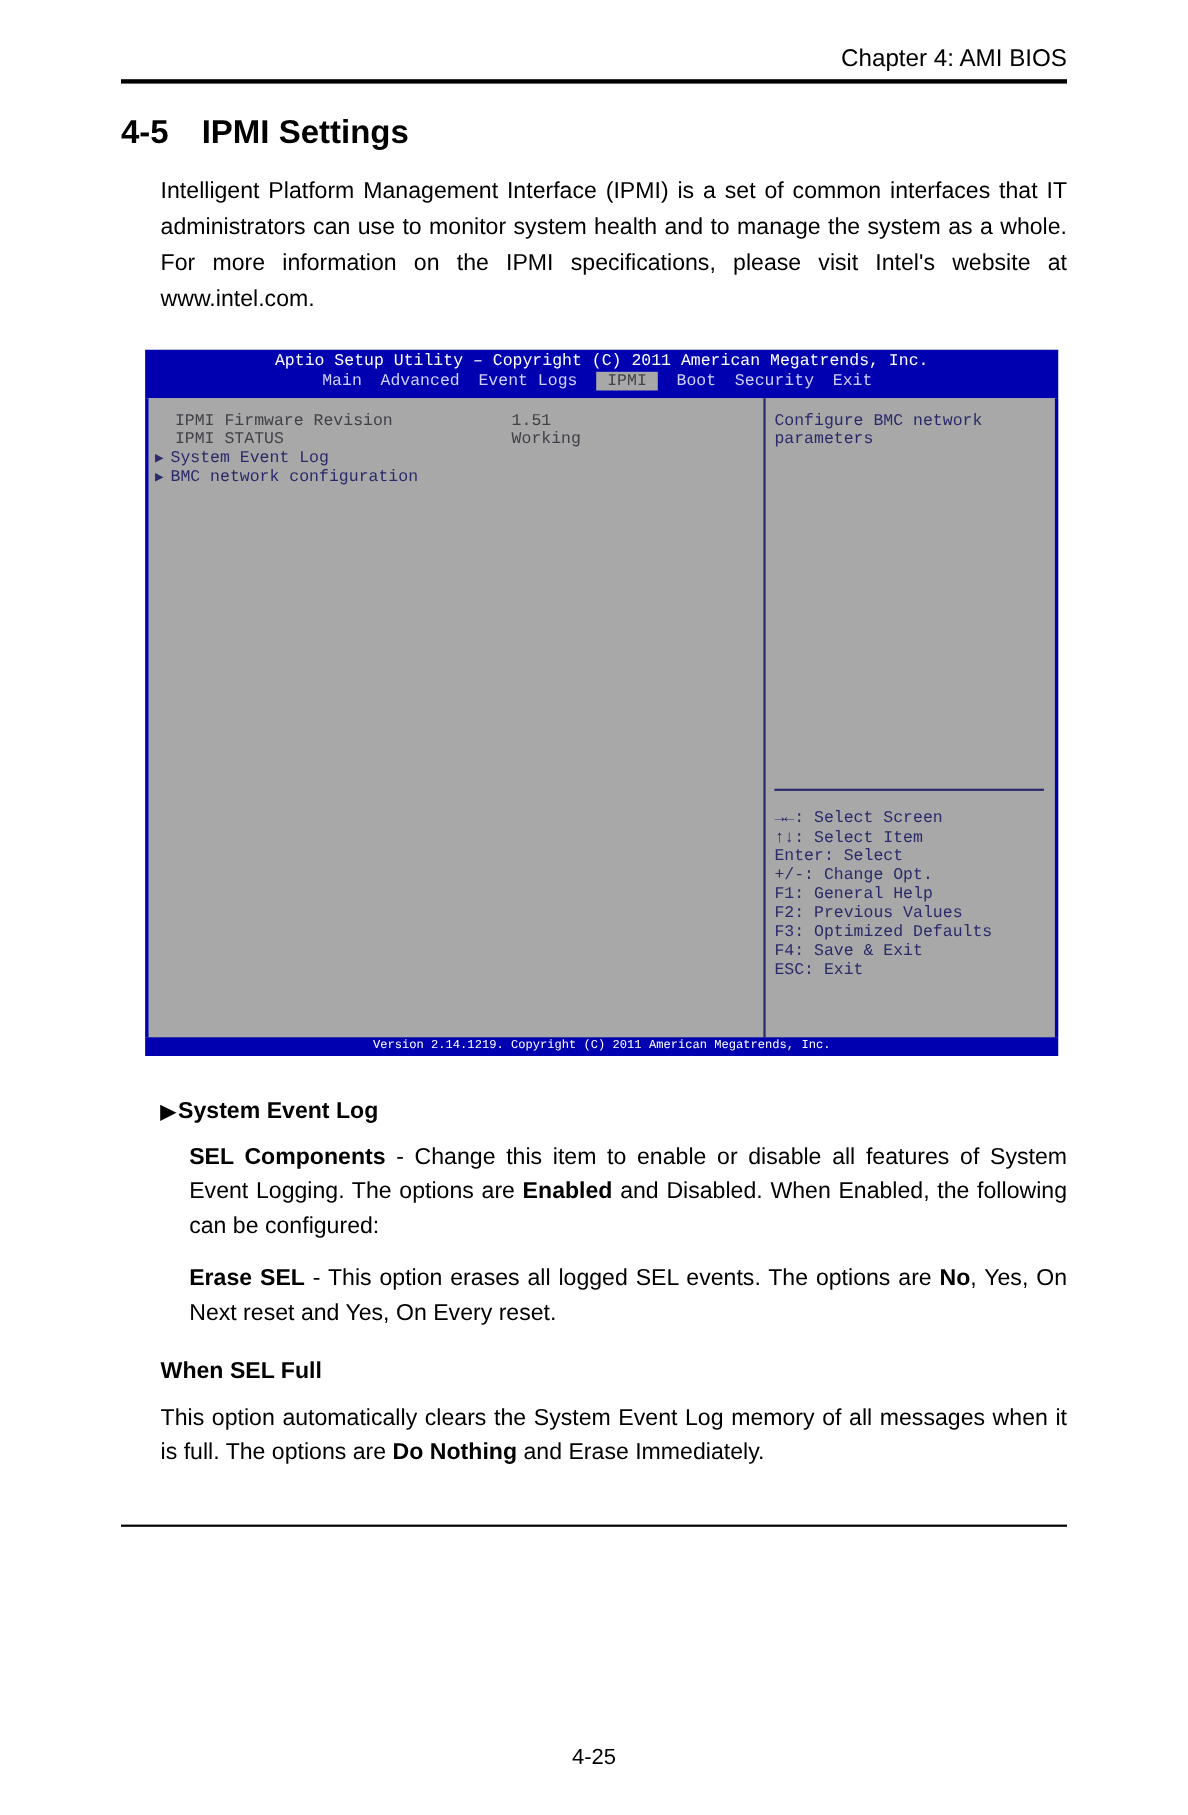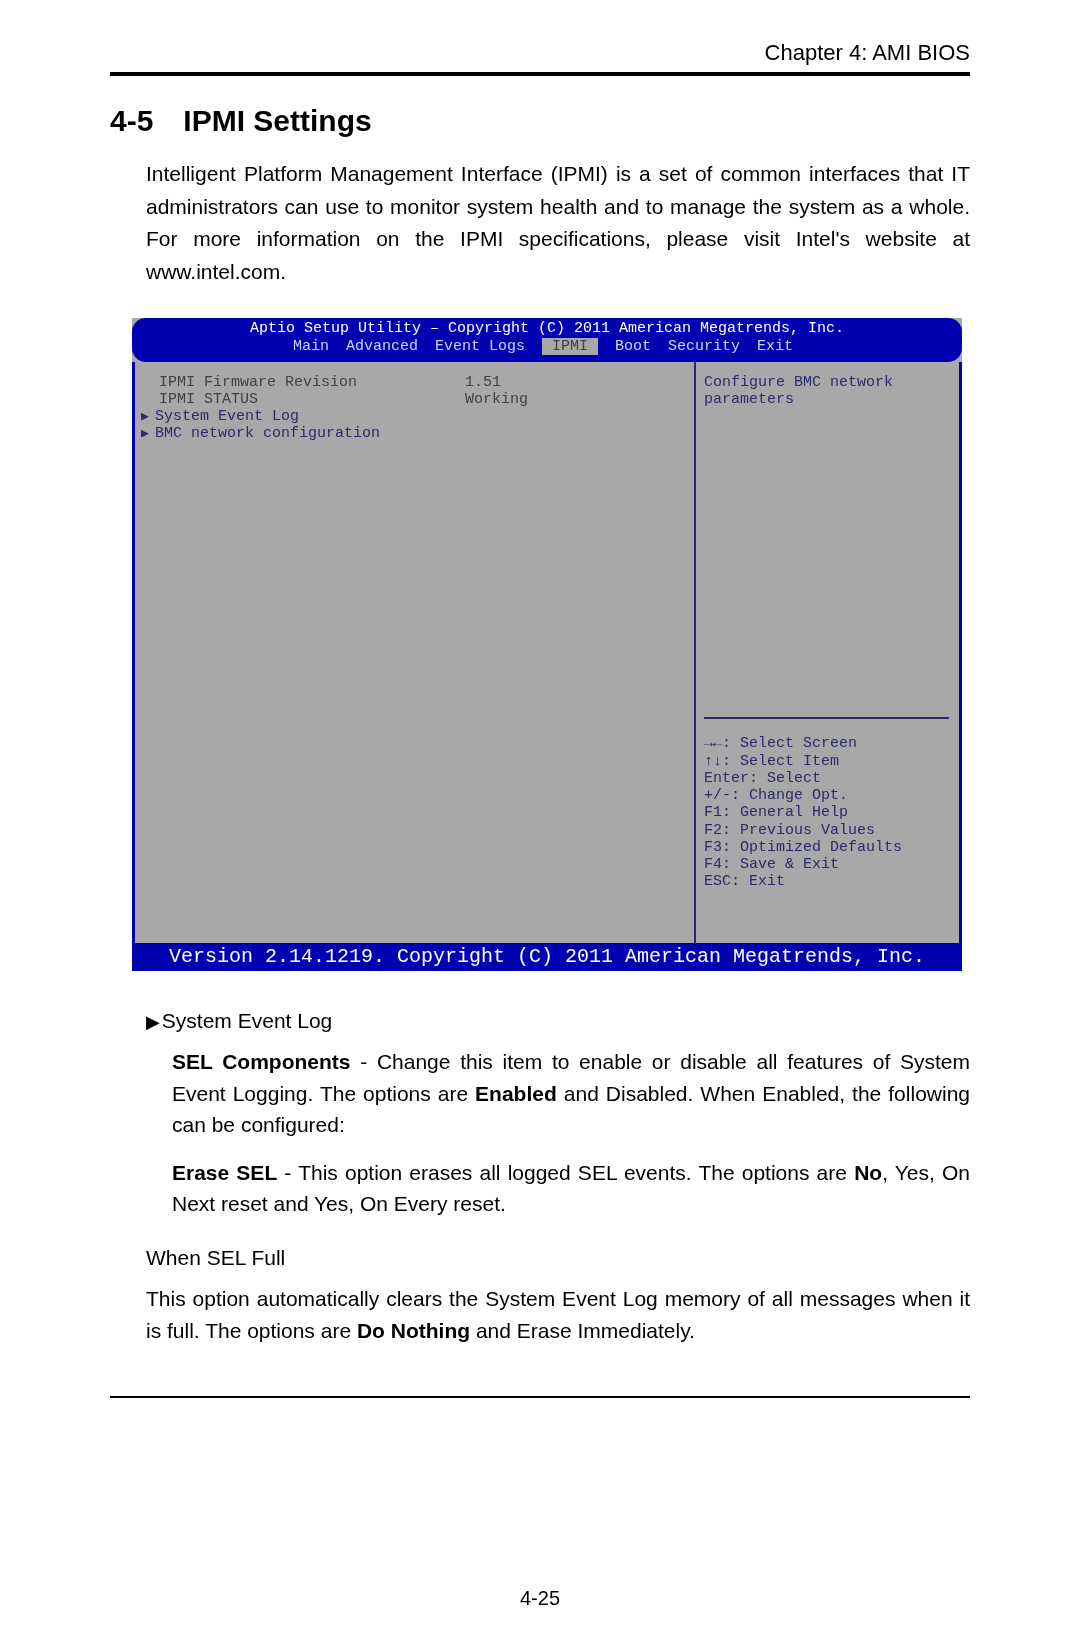--- a/index.html
+++ b/index.html
@@ -56,22 +56,22 @@
     font-family: "Courier New", monospace;
     font-size: 15px;
     line-height: 1.15;
     background: #a8a8a8;
   }
   .bios-bar {
     background: #0000b0;
     color: #fff;
     padding: 2px 6px 3px 6px;
   }
-  .bios-bar.top { text-align: center; border-radius: 14px; }
-  .bios-bar.bottom { text-align: center; font-size: 20px; padding: 2px 0 3px 0; }
+  .bios-bar.top { text-align: center; }
+  .bios-bar.bottom { text-align: center; font-size: 11px; padding: 2px 0 3px 0; }
   .bios-tabs { padding: 1px 28px 3px 28px; }
   .bios-tab { margin-right: 8px; color: #d0d0ff; }
   .bios-tab.active {
     background: #a8a8a8;
     color: #404048;
     padding: 0 10px;
   }
   .bios-body {
     display: flex;
     background: #a8a8a8;
@@ -98,21 +98,21 @@
     justify-content: space-between;
     box-sizing: border-box;
     margin-left: 20px;
   }
   .bios-help-top { color: #2a2a6a; }
   .bios-keys { border-top: 2px solid #2a2a6a; padding-top: 16px; padding-bottom: 40px; }
   .bios-keys div { white-space: pre; }
 
   
   .doc-block { margin: 34px 0 0 36px; font-size: 21px; line-height: 1.5; }
-  .doc-block .h1line { font-weight: normal; margin-bottom: 10px; }
+  .doc-block .h1line { font-weight: bold; margin-bottom: 10px; }
   .doc-block .tri { font-size: 18px; margin-right: 2px; }
   .doc-block .para { text-align: justify; margin: 0 0 16px 0; }
   .doc-block .sub { margin-left: 26px; }
   .doc-block b { font-family: Arial, Helvetica, sans-serif; font-weight: bold; }
 
   .page-num {
     text-align: center;
     font-size: 20px;
     position: absolute;
     left: 0; right: 0;

